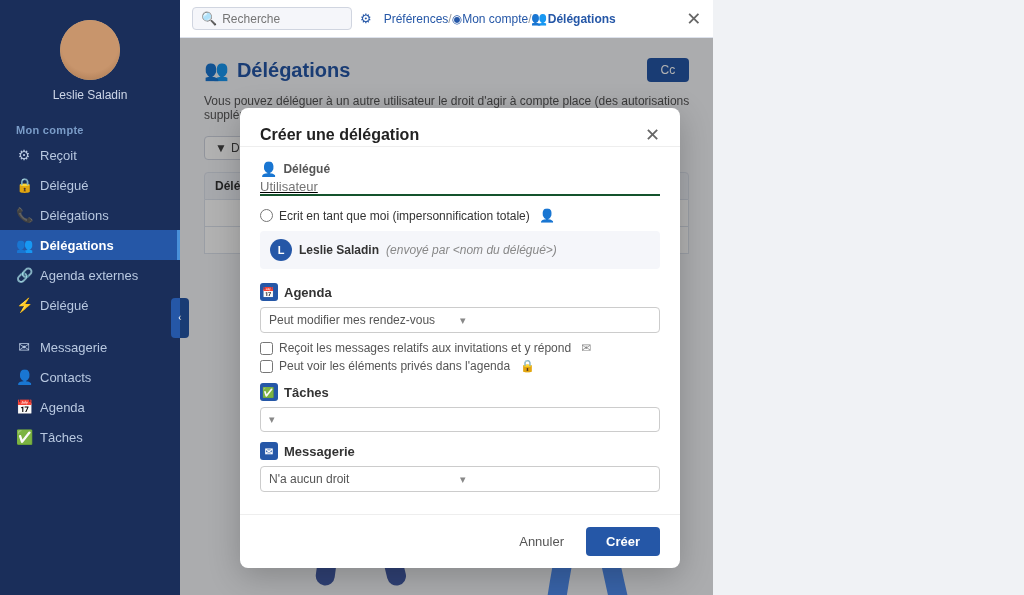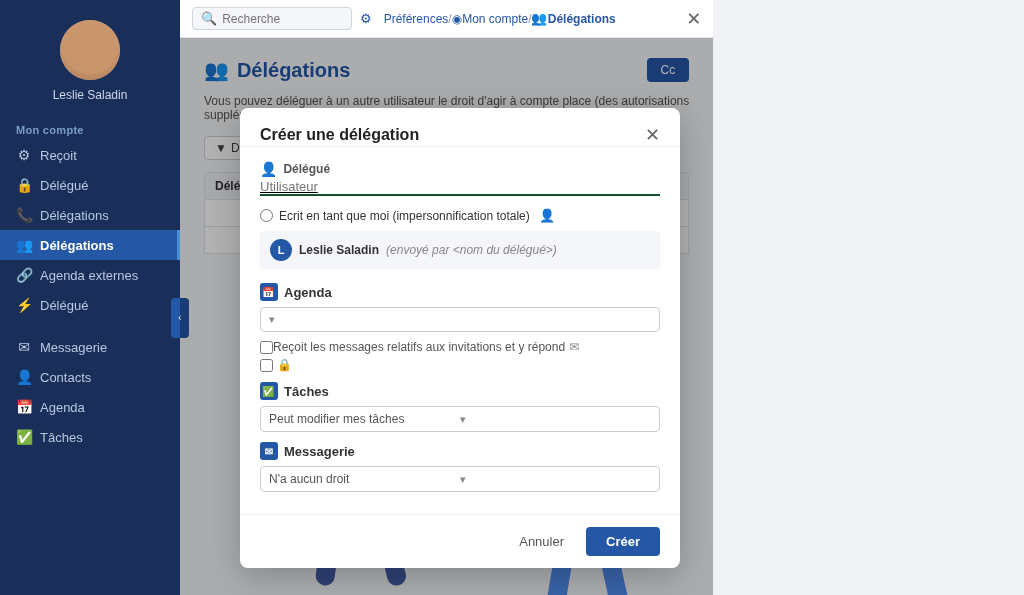--- a/index.html
+++ b/index.html
@@ -365,20 +365,21 @@
       padding: 5px 8px;
       margin-bottom: 8px;
       background: #fff;
       cursor: pointer;
     }
     .dropdown-field span { flex: 1; font-size: 12px; color: #555; }
     .dropdown-field .chevron { color: #888; font-size: 11px; }
     .checkbox-item {
       display: flex;
       align-items: flex-end;
+      gap: 6px;
       font-size: 12px;
       color: #555;
       margin-bottom: 4px;
     }
     .checkbox-item input[type=checkbox] { accent-color: #2557a7; }
 
     .modal-footer {
       display: flex;
       align-items: center;
       justify-content: flex-end;
@@ -582,38 +583,39 @@
                 <span class="preview-name">Leslie Saladin</span>
                 <span class="preview-env">(envoyé par &lt;nom du délégué&gt;)</span>
               </div>
             </div>
 
             <div class="section-header">
               <div class="section-icon">📅</div>
               <span>Agenda</span>
             </div>
             <div class="dropdown-field">
+              <span>Peut modifier mes rendez-vous</span>
               <span class="chevron">▾</span>
             </div>
             <div class="checkbox-item">
               <input type="checkbox" style="">
               <label>Reçoit les messages relatifs aux invitations et y répond</label>
               <span style="margin-left:4px; color:#888;">✉</span>
             </div>
             <div class="checkbox-item">
               <input type="checkbox" style="">
+              <label>Peut voir les éléments privés dans l'agenda</label>
               <span style="margin-left:4px; color:#888;">🔒</span>
             </div>
 
             <div class="section-header" style="margin-top:10px;">
               <div class="section-icon">✅</div>
               <span>Tâches</span>
             </div>
             <div class="dropdown-field">
-              <span>Peut modifier mes tâches</span>
               <span class="chevron">▾</span>
             </div>
 
             <div class="section-header" style="margin-top:10px;">
               <div class="section-icon">✉</div>
               <span>Messagerie</span>
             </div>
             <div class="dropdown-field">
               <span>N'a aucun droit</span>
               <span class="chevron">▾</span>

